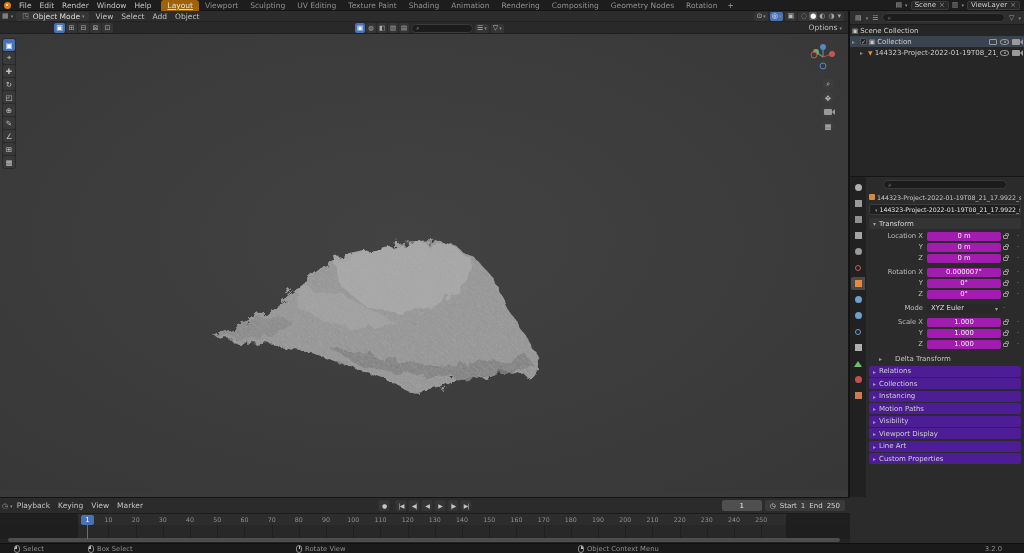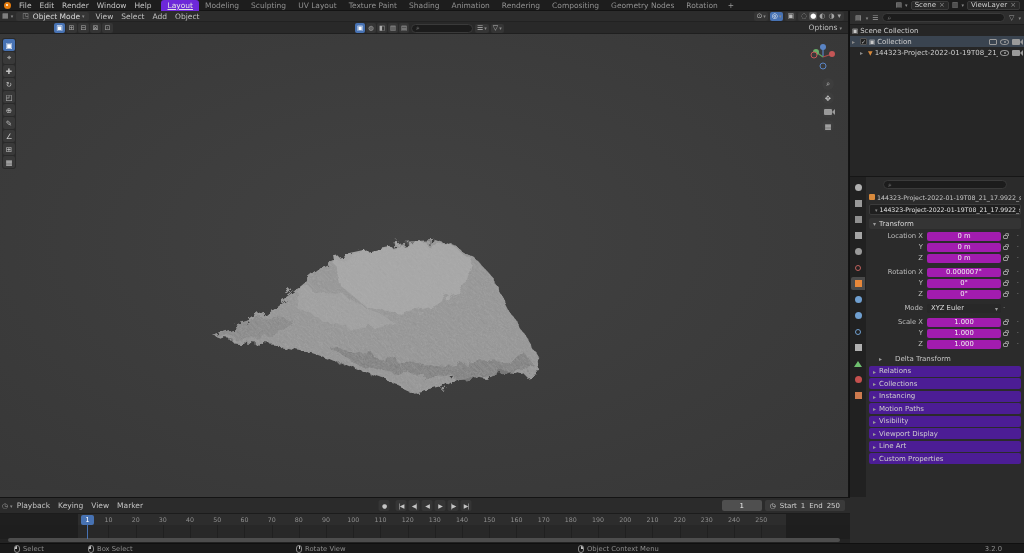--- a/index.html
+++ b/index.html
@@ -9,21 +9,21 @@
   #app { position:relative; width:840px; height:553px; background:#1d1d1d; }
 
   
   #topbar { position:absolute; left:0; top:0; width:1024px; height:11px; background:#1d1d1d;
     display:flex; align-items:center; border-bottom:1px solid #141414; }
   #logo { width:7px; height:7px; border-radius:50%; background:#e87d0d; margin:0 4px 0 4px; position:relative; flex:none; }
   #logo::after { content:""; position:absolute; left:2px; top:2px; width:2px; height:2px; border-radius:50%; background:#fff; }
   .menu-item { padding:0 4px; color:#c3c3c3; font-size:7.5px; white-space:nowrap; }
   #ws-tabs { display:flex; margin-left:6px; align-items:center; height:11px; }
   .ws-tab { padding:1px 6px; color:#909090; font-size:7.5px; white-space:nowrap; border-radius:3px 3px 0 0; }
-  .ws-tab.active { background:#6d28d9; color:#e3e3e3;text-decoration:underline; }
+  .ws-tab.active { background:#a16207; color:#e3e3e3;text-decoration:underline; }
   .ws-tab.plus { color:#9a9a9a; padding:0 4px; }
   #topbar-right { margin-left:auto; display:flex; align-items:center; gap:3px; padding-right:4px; }
   .tb-chip { display:flex; align-items:center; gap:2px; background:#282828; border:1px solid #3a3a3a; border-radius:2px;
     height:9px; padding:0 3px; color:#cfcfcf; font-size:7px; }
   .tb-chip .x { color:#8a8a8a; margin-left:1px; }
   .mini-ico { color:#9a9a9a; font-size:7px; }
 
   
   #viewport { position:absolute; left:0; top:11px; width:849px; height:486px; background:#3a3a3a; border-right:1px solid #141414; }
   #vh1 { position:absolute; left:0; top:0; width:100%; height:11px; background:#2c2c2c; display:flex; align-items:center;
@@ -173,23 +173,23 @@
 </head>
 <body>
 
 <div id="app">
 
   <div id="topbar">
     <span id="logo"></span>
     <div id="menubar"><div class="menu-item" style="display: inline-block;">File</div><div class="menu-item" style="display: inline-block;">Edit</div><div class="menu-item" style="display: inline-block;">Render</div><div class="menu-item" style="display: inline-block;">Window</div><div class="menu-item" style="display: inline-block;">Help</div></div>
     <div id="ws-tabs">
         <div class="ws-tab active">Layout</div>
-        <div class="ws-tab">Modeling</div>
+        <div class="ws-tab">Viewport</div>
         <div class="ws-tab">Sculpting</div>
-        <div class="ws-tab">UV Layout</div>
+        <div class="ws-tab">UV Editing</div>
         <div class="ws-tab">Texture Paint</div>
         <div class="ws-tab">Shading</div>
         <div class="ws-tab">Animation</div>
         <div class="ws-tab">Rendering</div>
         <div class="ws-tab">Compositing</div>
         <div class="ws-tab">Geometry Nodes</div>
         <div class="ws-tab">Rotation</div>
         <div class="ws-tab plus">+</div>
       </div>
     <div id="topbar-right">

